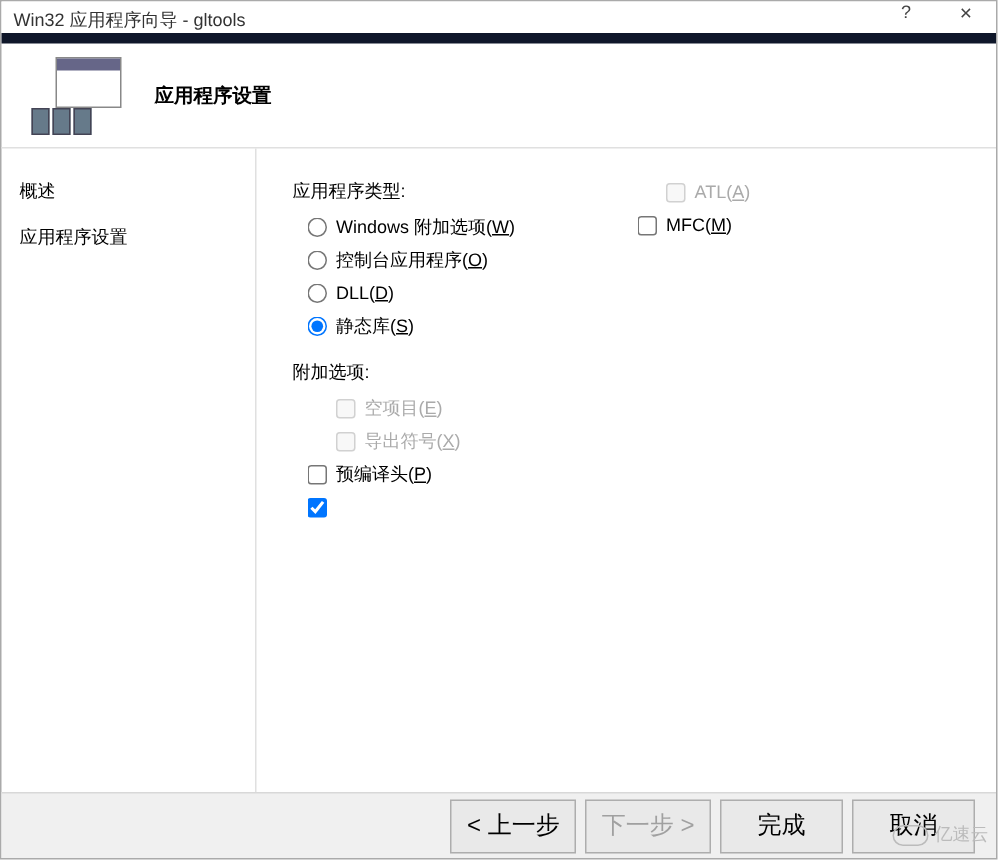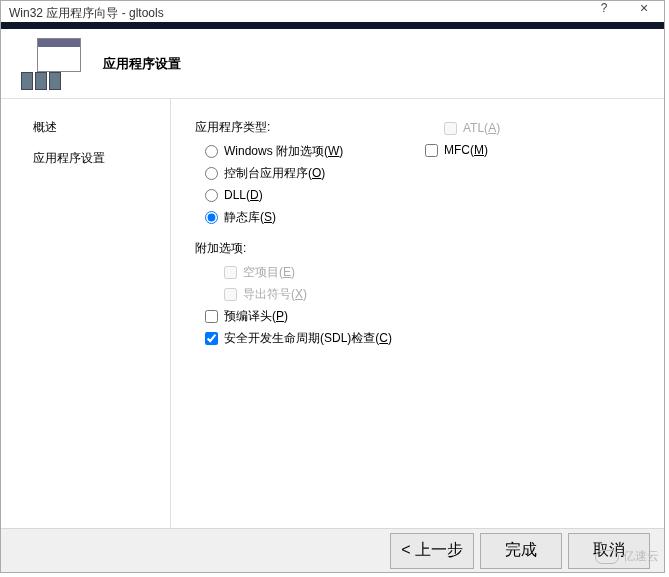--- a/index.html
+++ b/index.html
@@ -82,21 +82,21 @@
       font-weight: bold;
     }
     .body {
       flex: 1;
       display: flex;
       min-height: 0;
     }
     .sidebar {
       width: 170px;
       border-right: 1px solid #e0e0e0;
-      padding: 20px 32px;
+      padding: 20px 12px;
     }
     .sidebar-item {
       margin-bottom: 14px;
       cursor: pointer;
       color: #000;
     }
     .content {
       flex: 1;
       padding: 20px 24px;
       display: flex;
@@ -230,21 +230,20 @@
           <label class="opt disabled">
             <input type="checkbox" disabled="" style="">
             <span><span>导出符号(</span><span class="u">X</span><span>)</span></span>
           </label>
           <label class="opt">
             <input type="checkbox" style="">
             <span><span>预编译头(</span><span class="u">P</span><span>)</span></span>
           </label>
           <label class="opt">
             <input type="checkbox" checked="" style="">
-            <span><span>安全开发生命周期(SDL)检查(</span><span class="u">C</span><span>)</span></span>
           </label>
         </div>
 
       </div>
 
       <div class="col">
         <div class="opts">
           <label class="opt disabled">
             <input type="checkbox" disabled="" style="">
             <span><span>ATL(</span><span class="u">A</span><span>)</span></span>
@@ -253,20 +252,21 @@
             <input type="checkbox" style="">
             <span><span>MFC(</span><span class="u">M</span><span>)</span></span>
           </label>
         </div>
       </div>
     </div>
   </div>
 
   <div class="footer">
     <button>&lt; 上一步</button>
+    <button disabled="">下一步 &gt;</button>
     <button>完成</button>
     <button>取消</button>
   </div>
 </div>
 
 <div class="watermark">
   <span class="cloud"></span>
   <span>亿速云</span>
 </div>
 

